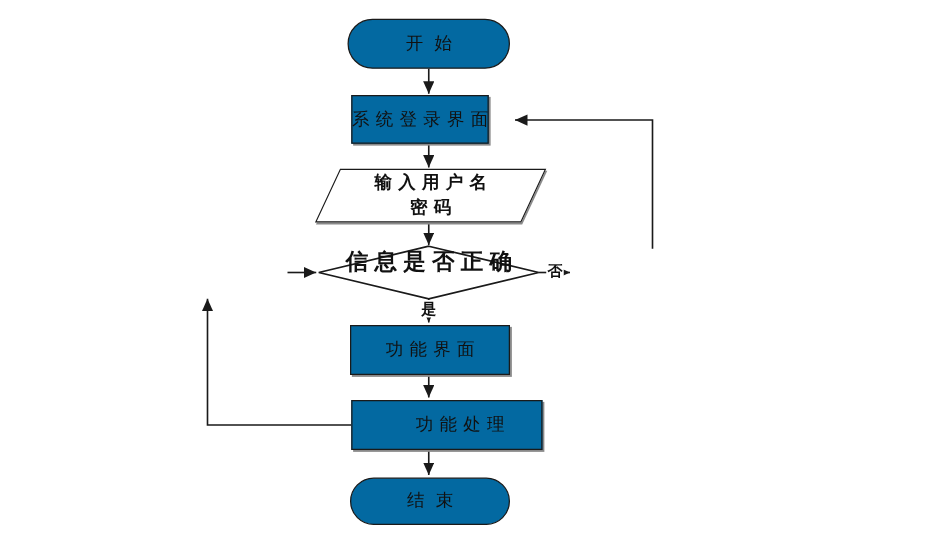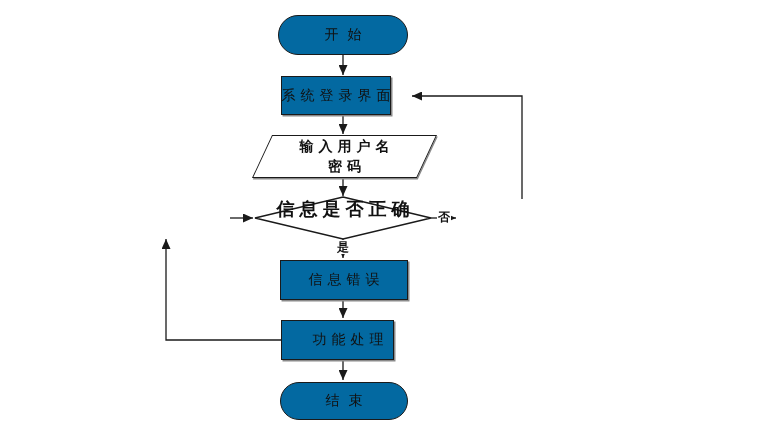--- a/index.html
+++ b/index.html
@@ -17,21 +17,21 @@
   }
   .node span{letter-spacing:var(--ls);margin-right:calc(var(--ls) * -1);white-space:nowrap;}
   .rect{border:1.3px solid #1a1a1a;box-shadow:1.5px 1.5px 0 #8a8a8a;}
   .terminator{border:1.4px solid #1a1a1a;border-radius:20px;--ls:9px;}
 
   .node-start{left:278px;top:15px;width:130px;height:40px;}
   .node-login{left:281px;top:76px;width:110px;height:39px;}
   .node-database{left:101px;top:198px;width:129px;height:40px;--ls:7px;}
   .node-error{left:458px;top:199px;width:129px;height:39px;}
   .node-func-screen{left:280px;top:260px;width:128px;height:40px;}
-  .node-func-process{left:281px;top:320px;width:113px;height:40px;padding-left:21px;}
+  .node-func-process{left:281px;top:320px;width:153px;height:40px;padding-left:21px;}
   .node-end{left:280px;top:382px;width:128px;height:38px;border-radius:19px;align-items:center;}
 
   .parallelogram{
     position:absolute;left:262px;top:135px;width:165px;height:43px;
     background:#ffffff;border:1.3px solid #1a1a1a;box-shadow:1.5px 1.5px 0 #8a8a8a;
     transform:skewX(-25deg);box-sizing:border-box;
   }
   .parallelogram .content{
     transform:skewX(25deg);width:100%;height:100%;
     display:flex;flex-direction:column;align-items:center;justify-content:center;
@@ -95,21 +95,21 @@
   <svg class="diamond-svg" viewBox="0 0 184 48">
     <polygon points="92,3 180,24 92,45 4,24" fill="#ffffff" stroke="#1a1a1a" stroke-width="1.4"></polygon>
   </svg>
   <div class="diamond-label">
     <span>信息是否正确</span>
   </div>
 
 
 
   <div class="node rect node-func-screen">
-    <span>信息错误</span>
+    <span>功能界面</span>
   </div>
 
   <div class="node rect node-func-process">
     <span>功能处理</span>
   </div>
 
   <div class="node terminator node-end">
     <span>结束</span>
   </div>
 

